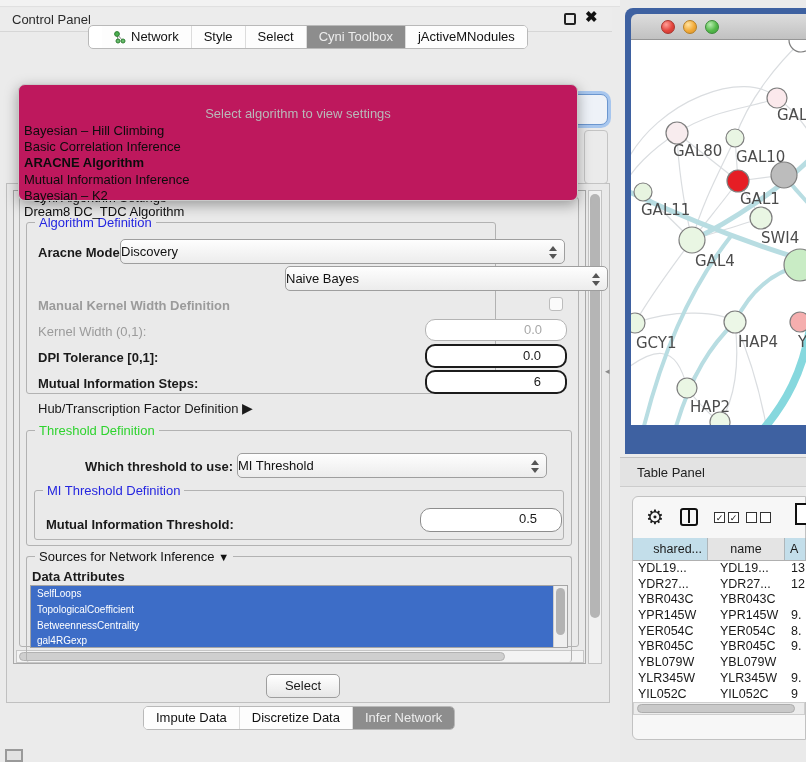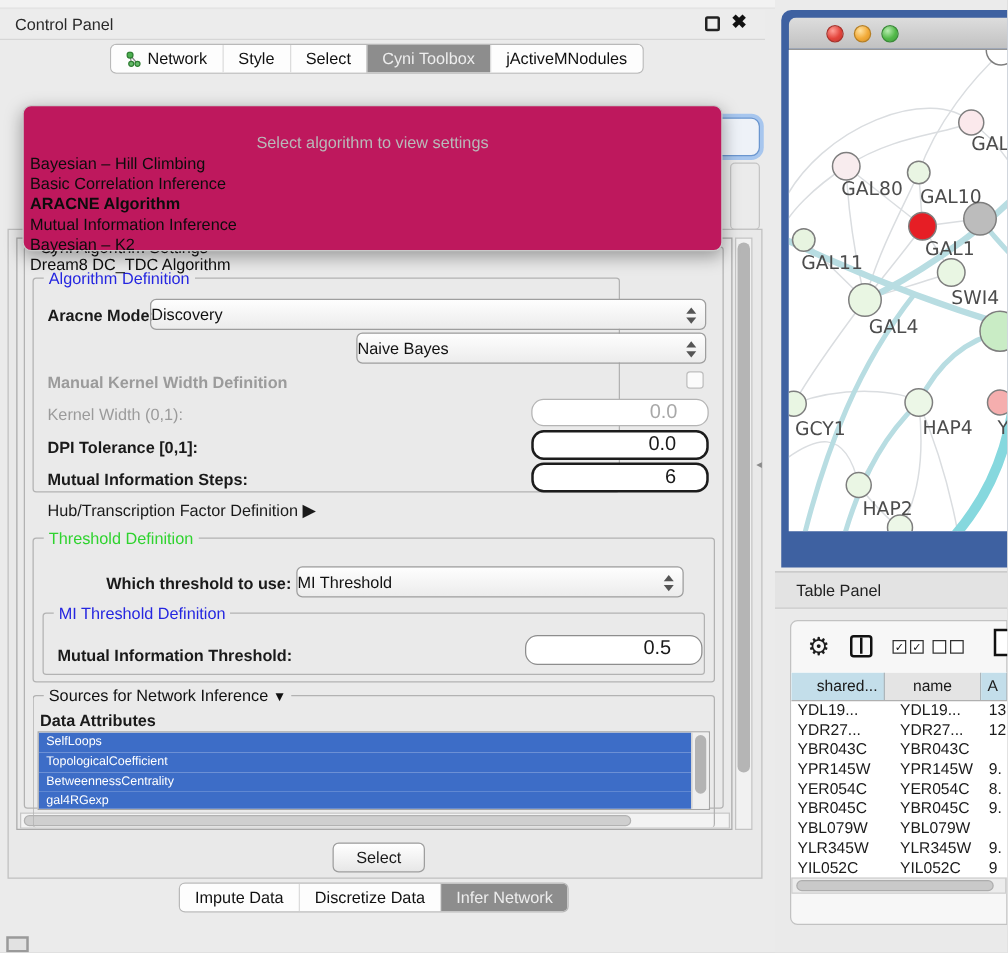--- a/index.html
+++ b/index.html
@@ -12,21 +12,21 @@
   .cp-topstrip { left:0; top:0; width:620px; height:7px; background:#f2f2f2; border-bottom:1px solid #e0e0e0; }
   .cp-titlebar { left:0; top:8px; width:612px; height:24px; background:#ececec; border-bottom:1px solid #d6d6d6; }
   .cp-title { left:12px; top:12px; font-size:13px; color:#2a2a2a; }
   .float-btn { left:564px; top:13px; width:12px; height:12px; border:2px solid #222; border-radius:2px; background:transparent; }
   .close-btn { left:585px; top:8px; font-size:15px; font-weight:bold; color:#111; }
 
   .tabbar { display:flex; background:#ffffff; border:1px solid #b9b9b9; border-radius:5px; overflow:hidden; height:24px; }
   .tab { padding:0 12px; line-height:22px; font-size:13px; color:#111; border-left:1px solid #dcdcdc; display:flex; align-items:center; gap:5px; background:#fdfdfd; }
   .tab:first-child { border-left:none; }
   .tab.selected { background:#8d8d8d; color:#ededed; }
-  #top-tabbar { left:88px; top:35px; }
+  #top-tabbar { left:88px; top:25px;padding-left:13px; }
   #bottom-tabbar { left:143px; top:706px; }
 
   
   .dropdown { left:18px; top:56px; width:560px; height:117px; background:#be185d; border:1px solid #c9c9c9;
               border-radius:7px; box-shadow:0 4px 14px rgba(0,0,0,0.35); z-index:30; padding-top:21px;margin-top:28px; }
   .dd-placeholder { text-align:center; color:#b9b9b9; font-size:13px; height:17px; line-height:16px; }
   .dd-item { font-size:13px; line-height:16.2px; padding-left:5px; color:#0c0c0c; white-space:nowrap; }
   .dd-item.bold { font-weight:bold; }
 
   
@@ -52,21 +52,21 @@
   .lbl { font-size:13px; white-space:nowrap; }
   .lbl.bold { font-weight:bold; }
   .lbl.dim { color:#9b9b9b; }
 
   .combo { background:linear-gradient(#fefefe,#ececec); border:1px solid #9e9e9e; border-radius:5px; height:25px;
            font-size:13px; line-height:23px; padding-left:0; color:#111; }
   .combo .arrows { position:absolute; right:7px; top:5px; width:8px; height:15px; }
   .combo .arrows::before { content:""; position:absolute; left:0; top:1px; border-left:4px solid transparent; border-right:4px solid transparent; border-bottom:5px solid #555; }
   .combo .arrows::after  { content:""; position:absolute; left:0; bottom:1px; border-left:4px solid transparent; border-right:4px solid transparent; border-top:5px solid #555; }
 
-  .field { background:#ffffff; font-size:16px; text-align:right; padding-right:24px; line-height:20px;border-radius:10px; }
+  .field { background:#ffffff; font-size:13px; text-align:right; padding-right:24px; line-height:20px;border-radius:10px; }
   .field.dark { border:2px solid #1c1c1c; }
   .field.gray { border:1px solid #b4b4b4; color:#a8a8a8; }
   .field.mid  { border:1px solid #8d8d8d; }
 
   .checkbox { width:14px; height:14px; border:1px solid #bdbdbd; border-radius:3px; background:#fbfbfb; }
 
   .attr-list { left:30px; top:585px; width:538px; height:63px; background:#ffffff; border:1px solid #a5a5a5; overflow:hidden; }
   .attr-item { height:15.75px; line-height:15.5px; font-size:10px; padding-left:6px; background:#3d6dc7; color:#ffffff; width:522px; }
   .attr-scroll { position:absolute; right:0; top:0; width:14px; height:100%; background:#efefef; border-left:1px solid #cccccc; }
   .attr-scroll .thumb { position:absolute; left:2px; top:2px; width:9px; height:47px; background:#b3b3b3; border-radius:5px; }
@@ -179,21 +179,21 @@
   </div>
 
   <div class="abs groupbox" style="left:26px; top:222px; width:470px; height:172px;">
     <span class="legend blue">Algorithm Definition</span>
   </div>
   <div class="abs lbl bold" style="left:38px; top:245px;">Aracne Mode:</div>
   <div class="abs combo" style="left:120px; top:239px; width:445px;">
     <span>Discovery</span>
     <span class="arrows"></span>
   </div>
-  <div class="abs combo" style="left:285px; top:266px; width:280px;">
+  <div class="abs combo" style="left:285px; top:266px; width:323px;">
     <span>Naive Bayes</span>
     <span class="arrows"></span>
   </div>
   <div class="abs lbl bold dim" style="left:38px; top:298px;">Manual Kernel Width Definition</div>
   <div class="abs checkbox" style="left:549px; top:297px;"></div>
   <div class="abs lbl dim" style="left:38px; top:324px;">Kernel Width (0,1):</div>
   <div class="abs field gray" style="left:425px; top:319px; width:142px; height:22px;">0.0</div>
   <div class="abs lbl bold" style="left:38px; top:350px;">DPI Tolerance [0,1]:</div>
   <div class="abs field dark" style="left:425px; top:344px; width:142px; height:24px;">0.0</div>
   <div class="abs lbl bold" style="left:38px; top:376px;">Mutual Information Steps:</div>

